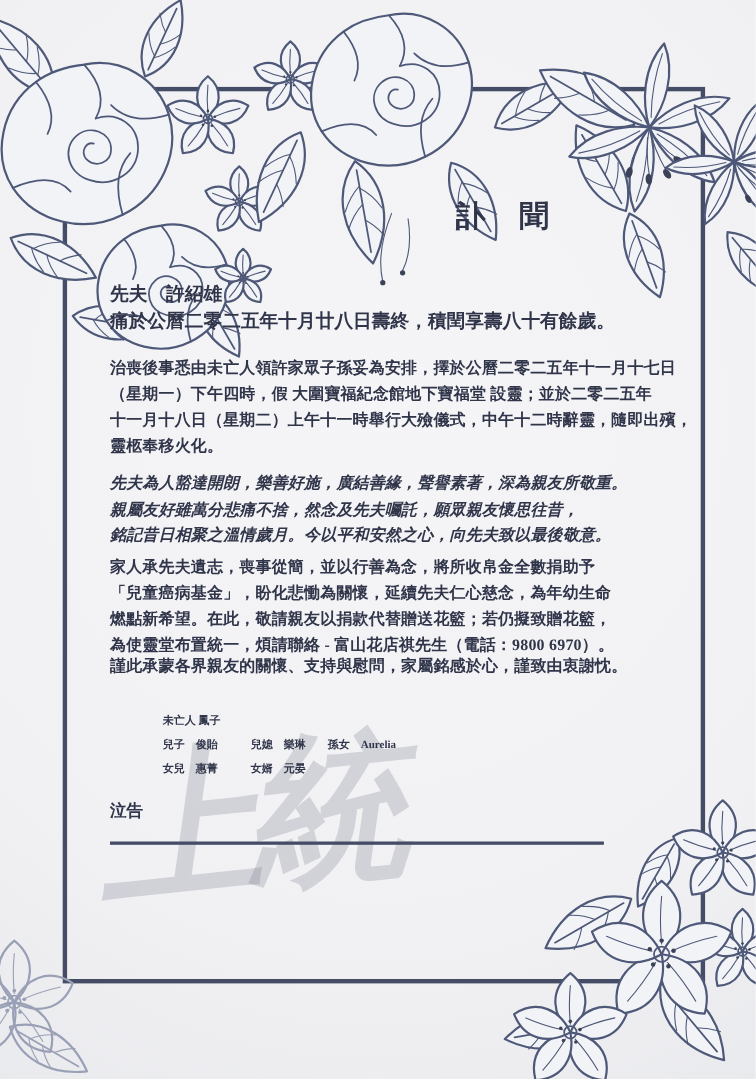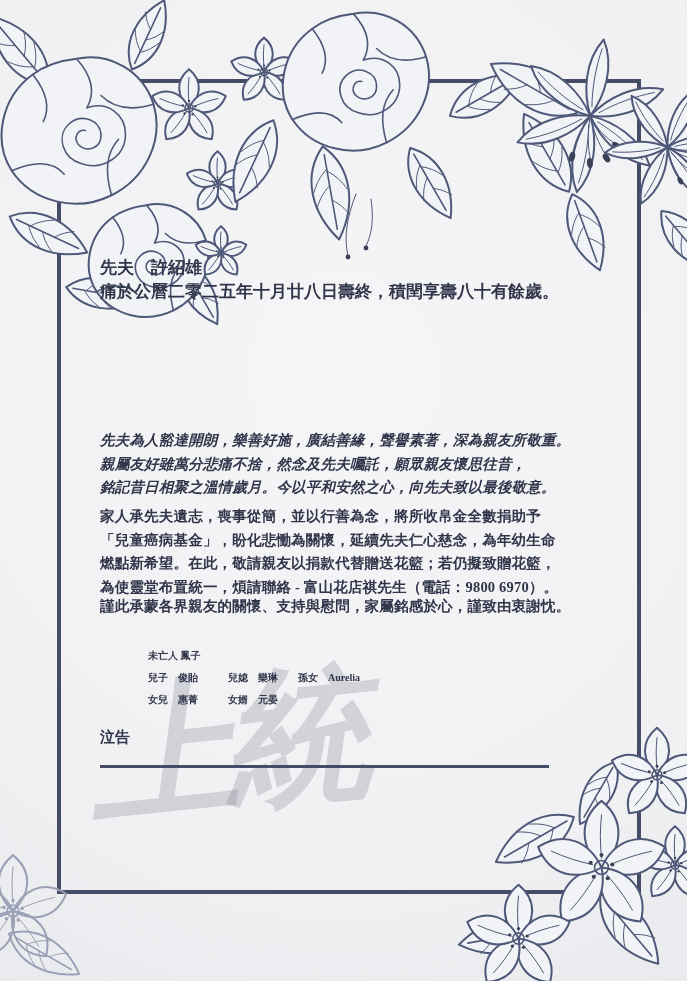--- a/index.html
+++ b/index.html
@@ -176,24 +176,29 @@
     <use href="#blossom" transform="translate(178,88) scale(0.9)"></use>
     <use href="#blossom" transform="translate(72,58) scale(1.55)"></use>
     <use href="#blossom" transform="translate(4,144) scale(1.25)"></use>
   </svg>
 
   <svg class="floral faint" style="left:-20px;top:838px" width="110" height="143">
     <use href="#blossom" transform="translate(-32,8) scale(1.3)"></use>
     <use href="#leaf" transform="translate(8,68) rotate(120 50 50) scale(0.9)"></use>
   </svg>
 
+  <div class="txt title">訃　聞</div>
 
   <div class="txt deceased">先夫　許紹雄
 痛於公曆二零二五年十月廿八日壽終，積閏享壽八十有餘歲。</div>
 
+  <div class="txt para p1">治喪後事悉由未亡人領許家眾子孫妥為安排，擇於公曆二零二五年十一月十七日
+（星期一）下午四時，假 大圍寶福紀念館地下寶福堂 設靈；並於二零二五年
+十一月十八日（星期二）上午十一時舉行大殮儀式，中午十二時辭靈，隨即出殯，
+靈柩奉移火化。</div>
 
   <div class="txt para p2">先夫為人豁達開朗，樂善好施，廣結善緣，聲譽素著，深為親友所敬重。
 親屬友好雖萬分悲痛不捨，然念及先夫囑託，願眾親友懷思往昔，
 銘記昔日相聚之溫情歲月。今以平和安然之心，向先夫致以最後敬意。</div>
 
   <div class="txt para p3">家人承先夫遺志，喪事從簡，並以行善為念，將所收帛金全數捐助予
 「兒童癌病基金」，盼化悲慟為關懷，延續先夫仁心慈念，為年幼生命
 燃點新希望。在此，敬請親友以捐款代替贈送花籃；若仍擬致贈花籃，
 為使靈堂布置統一，煩請聯絡 - 富山花店祺先生（電話：9800 6970）。</div>
 

